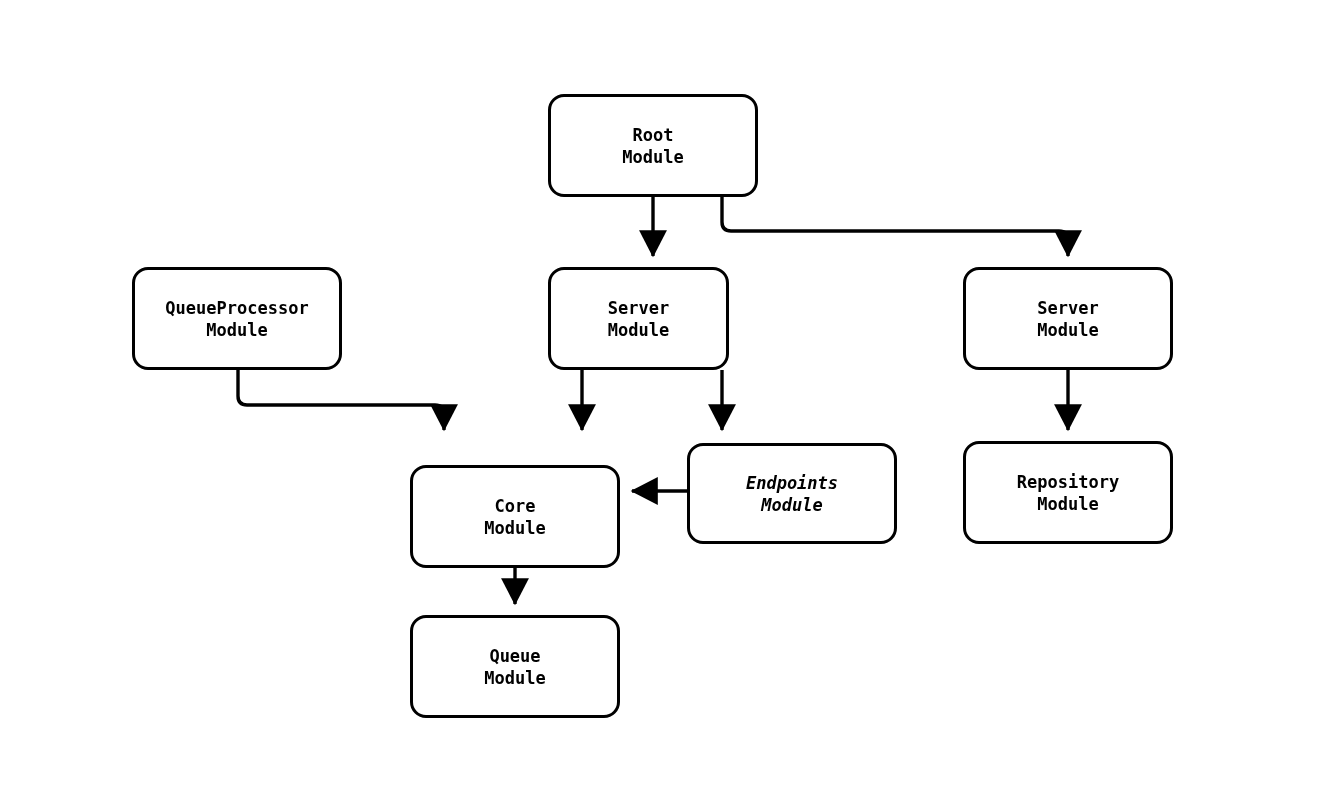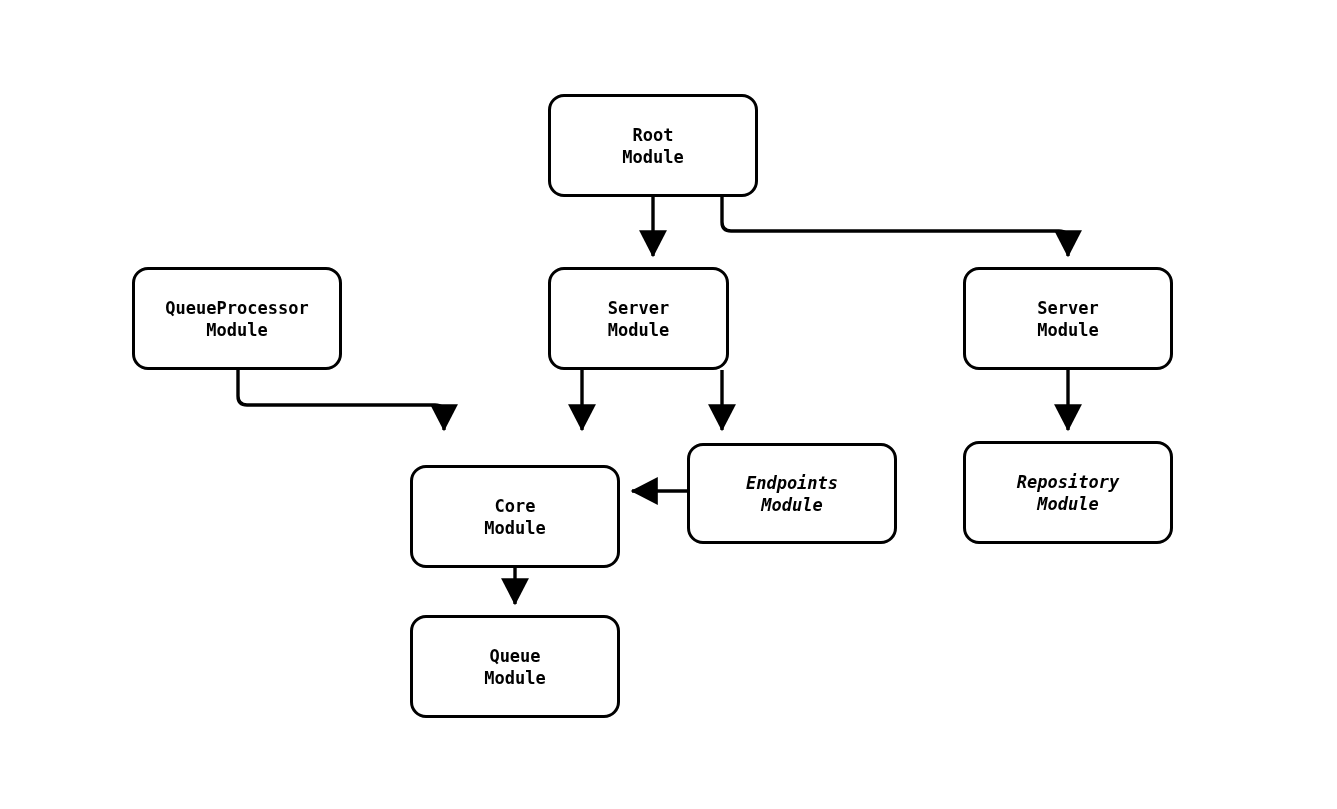--- a/index.html
+++ b/index.html
@@ -102,21 +102,21 @@
   <div class="node" style="left:410px; top:441px; width:210px; height:103px;margin-top:24px;">
     <span class="node-label">Core
 Module</span>
   </div>
 
   <div class="node" style="left:687px; top:443px; width:210px; height:101px;font-style:italic;">
     <span class="node-label">Endpoints
 Module</span>
   </div>
 
-  <div class="node" style="left:963px; top:441px; width:210px; height:103px;font-style:italic;">
+  <div class="node" style="left:963px; top:441px; width:210px; height:103px;">
     <span class="node-label">Repository
 Module</span>
   </div>
 
   <div class="node" style="left:410px; top:615px; width:210px; height:103px;">
     <span class="node-label">Queue
 Module</span>
   </div>
 
 </div>

